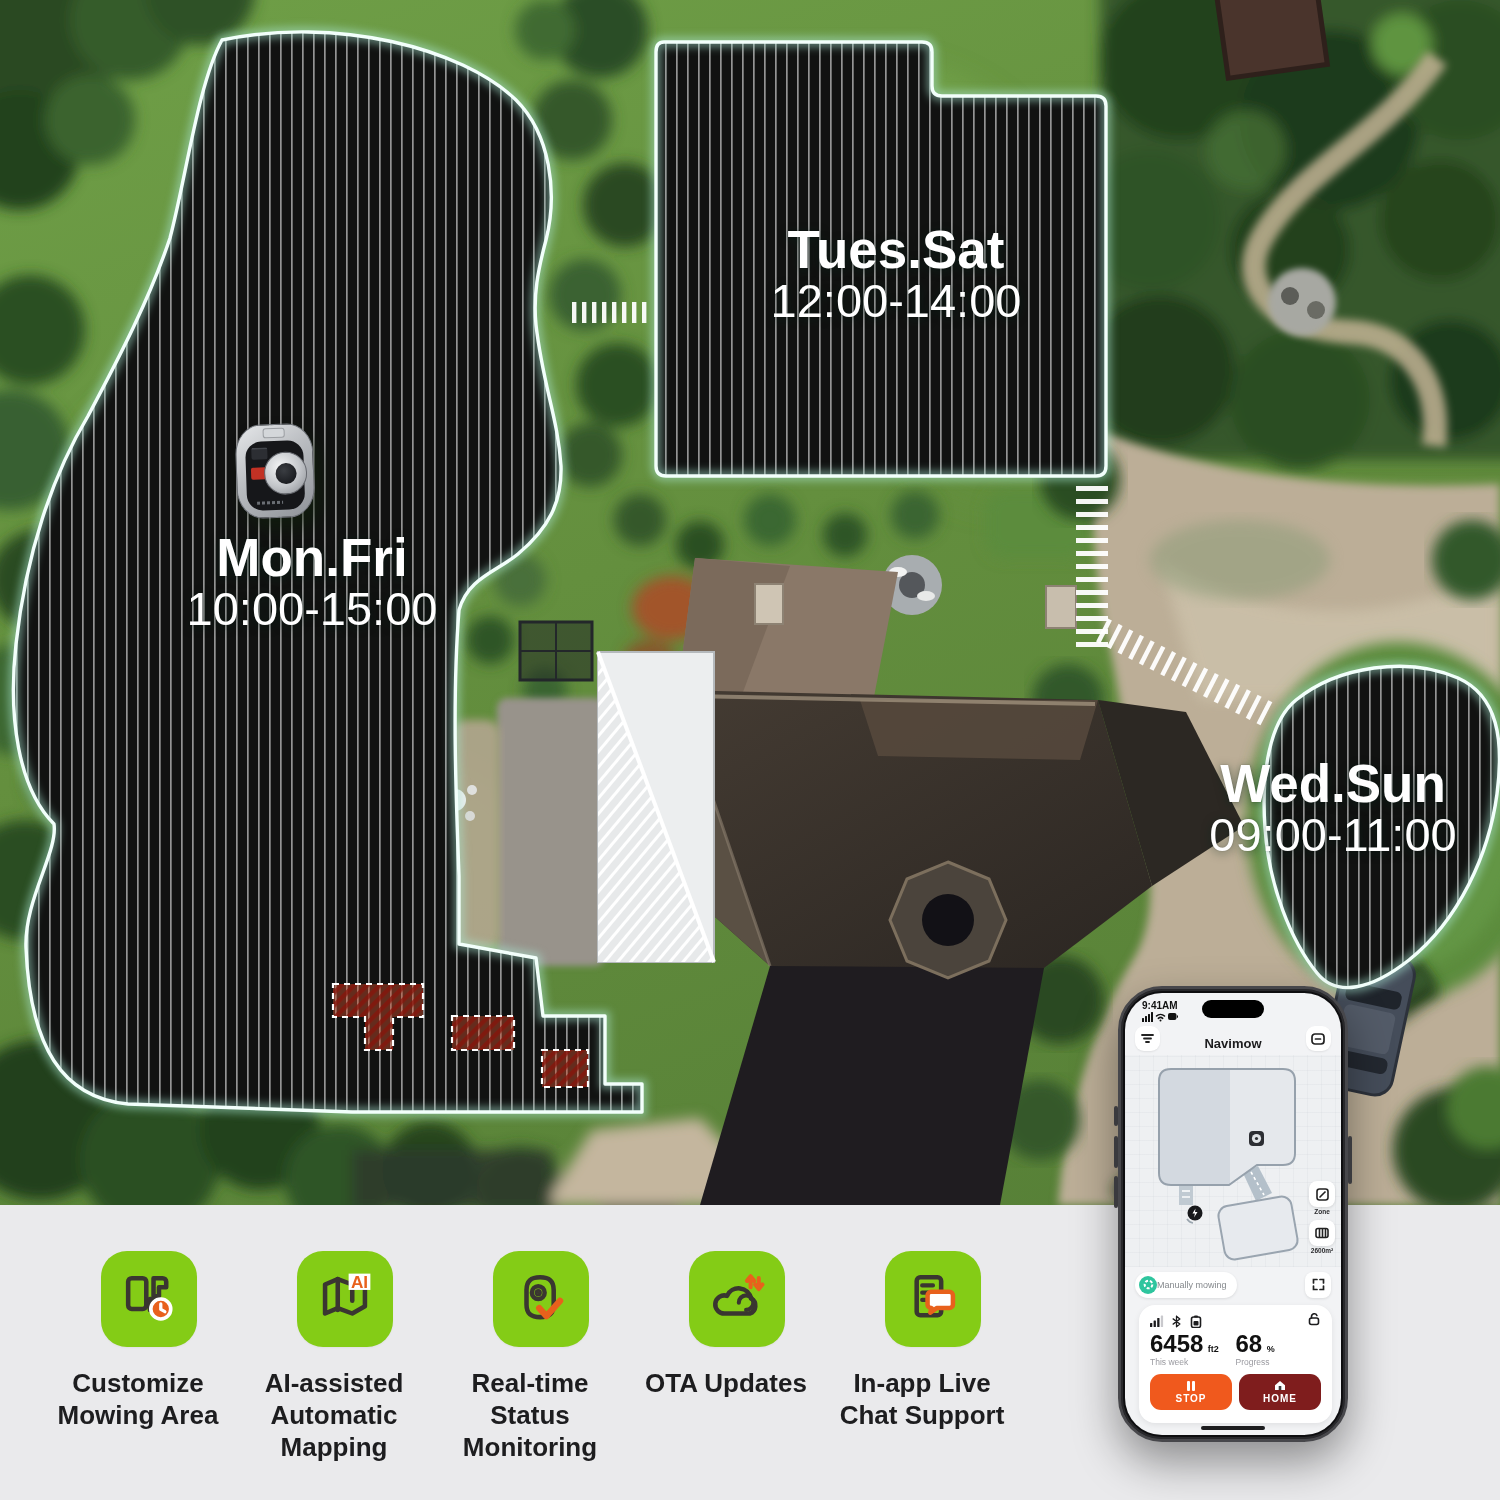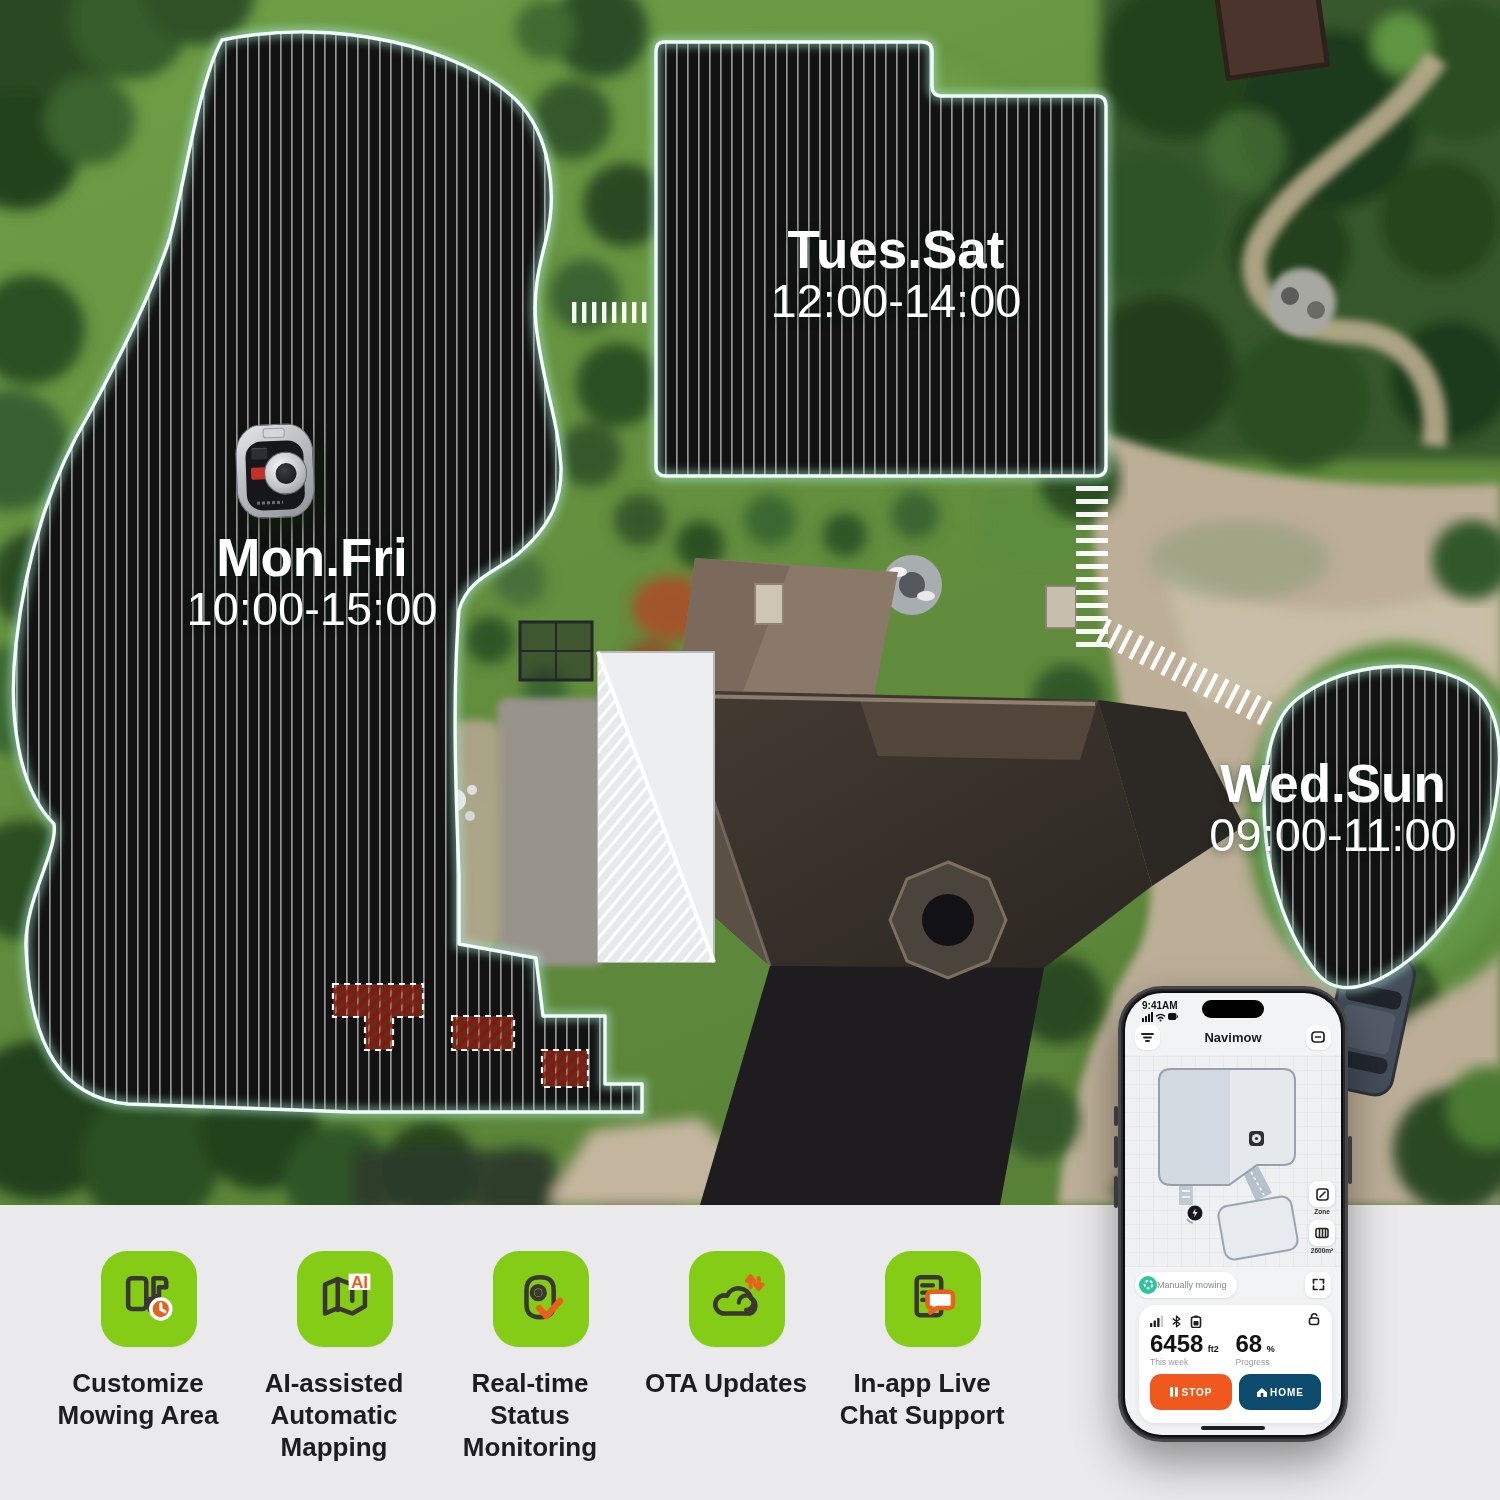--- a/index.html
+++ b/index.html
@@ -44,21 +44,21 @@
   .key{position:absolute;background:#3a3a3e;border-radius:2px;}
   .key-l1{left:-4px;top:120px;width:4px;height:20px;}
   .key-l2{left:-4px;top:150px;width:4px;height:32px;}
   .key-l3{left:-4px;top:190px;width:4px;height:32px;}
   .key-r1{right:-4px;top:150px;width:4px;height:48px;}
   .screen{position:absolute;left:7px;top:7px;right:7px;bottom:7px;border-radius:37px;background:#f2f3f5;overflow:hidden;}
   .p-status{position:absolute;top:7px;left:17px;right:13px;display:flex;justify-content:space-between;
     align-items:flex-start;font-size:10px;font-weight:700;color:#111;flex-direction:column;}
   .p-island{position:absolute;top:7px;left:50%;transform:translateX(-50%);width:62px;height:18px;
     border-radius:10px;background:#000;}
-  .p-nav{position:absolute;top:30px;left:10px;right:10px;height:28px;display:flex;align-items:center;
+  .p-nav{position:absolute;top:30px;left:10px;right:10px;height:28px;display:flex;align-items:flex-end;
     justify-content:space-between;}
   .nav-btn{width:25px;height:25px;border-radius:9px;background:#fff;display:flex;align-items:center;
     justify-content:center;box-shadow:0 1px 2px rgba(0,0,0,.08);}
   .p-title{font-size:13px;font-weight:700;color:#1c1c1e;}
   .p-map{position:absolute;top:62px;left:0;right:0;height:212px;
     background:repeating-linear-gradient(0deg,rgba(120,132,144,.06) 0 1px,transparent 1px 14px),
                repeating-linear-gradient(90deg,rgba(120,132,144,.06) 0 1px,transparent 1px 14px),#eef0f2;}
   .p-ctrls{position:absolute;right:6px;bottom:8px;display:flex;flex-direction:column;align-items:center;}
   .ctrl{width:26px;height:26px;border-radius:8px;background:#fff;display:flex;align-items:center;
     justify-content:center;box-shadow:0 1px 3px rgba(0,0,0,.12);}
@@ -74,24 +74,24 @@
   .p-card{position:absolute;top:312px;left:14px;right:9px;height:118px;border-radius:16px;background:#fff;
     box-shadow:0 2px 6px rgba(0,0,0,.08);padding:9px 11px;box-sizing:border-box;}
   .card-icons{display:flex;align-items:center;gap:8px;height:14px;}
   .card-lock{margin-left:auto;}
   .card-stats{display:flex;margin-top:3px;}
   .stat{width:50%;}
   .stat-num{font-size:24px;font-weight:800;color:#111;line-height:1.05;}
   .stat-unit{font-size:9px;font-weight:700;color:#111;}
   .stat-cap{font-size:8.5px;color:#9a9aa0;margin-top:1px;}
   .card-actions{display:flex;gap:7px;margin-top:7px;}
-  .act{flex:1;height:36px;border-radius:11px;display:flex;flex-direction:row;align-items:center;
+  .act{flex:1;height:36px;border-radius:11px;display:flex;flex-direction:column;align-items:center;
     justify-content:center;gap:2px;}
   .act-stop{background:#f0591d;}
-  .act-home{background:#0c4a6e;}
+  .act-home{background:#7f1d1d;}
   .act-label{font-size:10px;font-weight:700;color:#fff;letter-spacing:1px;}
   .p-homebar{position:absolute;bottom:5px;left:50%;transform:translateX(-50%);width:64px;height:4px;
     border-radius:2px;background:#1d1d1f;}
 </style>
 </head>
 <body>
 
 <div class="stage">
 
   <div class="aerial">

